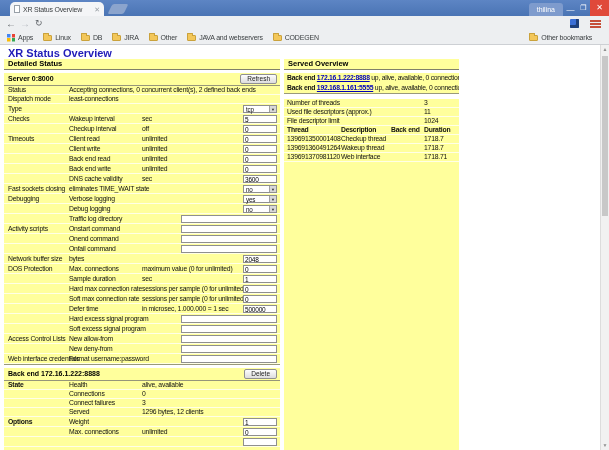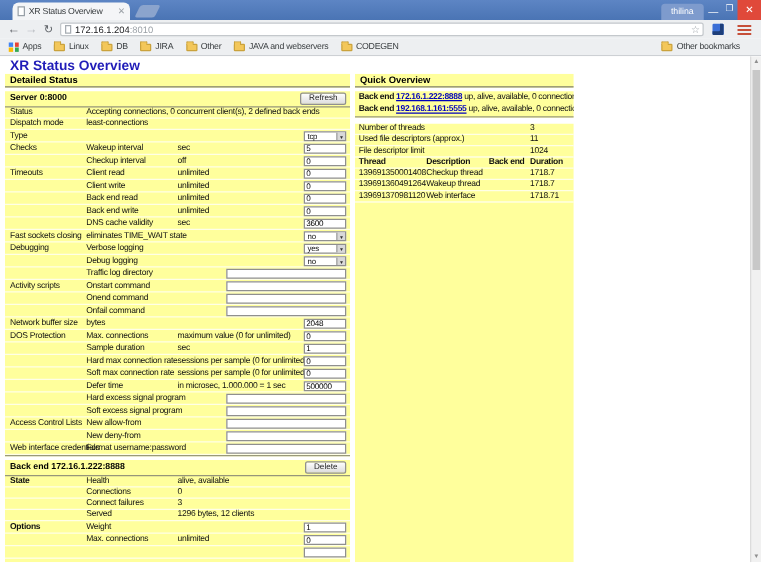--- a/index.html
+++ b/index.html
@@ -126,26 +126,20 @@
     <div class="profile">thilina</div>
     <div class="win-btn win-min">—</div>
     <div class="win-btn win-max">❐</div>
     <div class="win-btn win-close">✕</div>
   </div>
 
   <div class="toolbar">
     <span class="nav-btn nav-back">←</span>
     <span class="nav-btn nav-fwd">→</span>
     <span class="nav-btn nav-reload">↻</span>
-    <div class="addrbar">
-      <span class="addr-doc"></span>
-      <span class="url-host">172.16.1.204</span>
-      <span class="url-port">:8010</span>
-      <span class="star">☆</span>
-    </div>
     <div class="ext-icon"></div>
     <div class="menu-icon"></div>
   </div>
 
   <div class="bmbar">
     <div class="bm-item">
       <span class="apps-icon"></span>
       <span class="bm-label">Apps</span>
     </div>
     <div id="bm-folders" style="display:flex;align-items:center;">
@@ -375,21 +369,21 @@
             </div>
             <div class="row ctl-row">
               <input class="ninput" type="text" style="">
             </div>
           </div>
       </div>
       <div class="fill"></div>
     </div>
 
     <div class="panel panel-right">
-      <div class="phead">Quick Overview</div>
+      <div class="phead">Served Overview</div>
       <div class="gap"></div>
       <div class="blk qo-block" id="qo-backends">
           <div class="qo-line"><span class="b">Back end </span><a class="qo-link" href="#">172.16.1.222:8888</a><span> up, alive, available, 0 connections</span></div>
           <div class="qo-line"><span class="b">Back end </span><a class="qo-link" href="#">192.168.1.161:5555</a><span> up, alive, available, 0 connections</span></div>
         </div>
       <div class="gap"></div>
       <div class="gap" style="height:2px"></div>
       <div class="blk" id="qo-stats">
           <div class="stat-row">
             <span class="sl">Number of threads</span>

